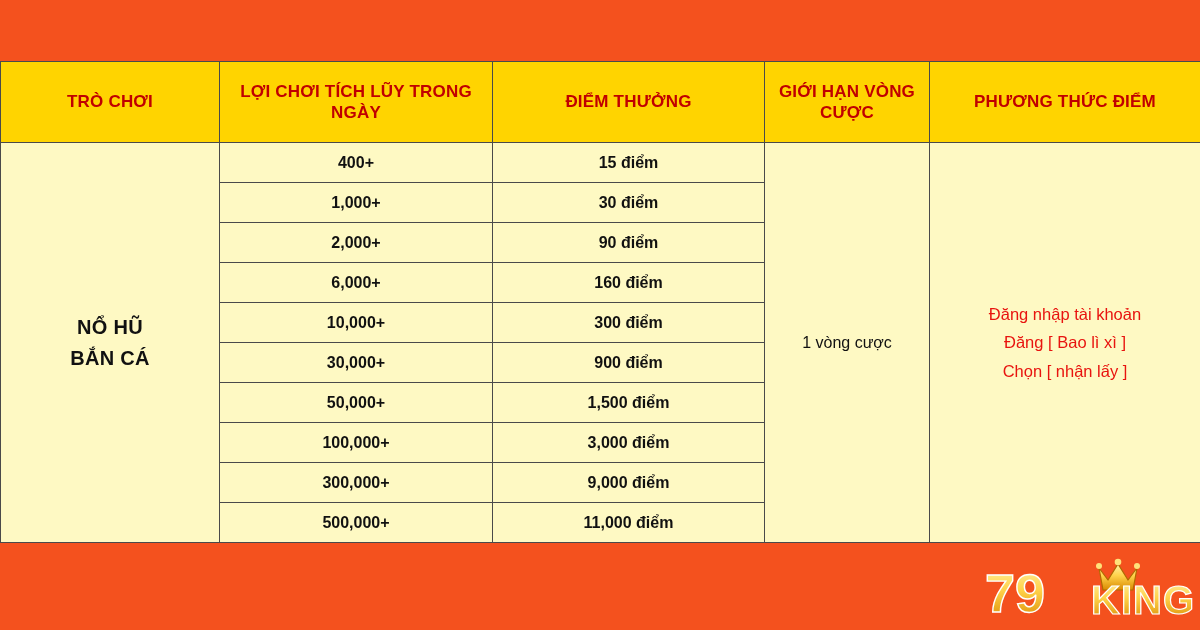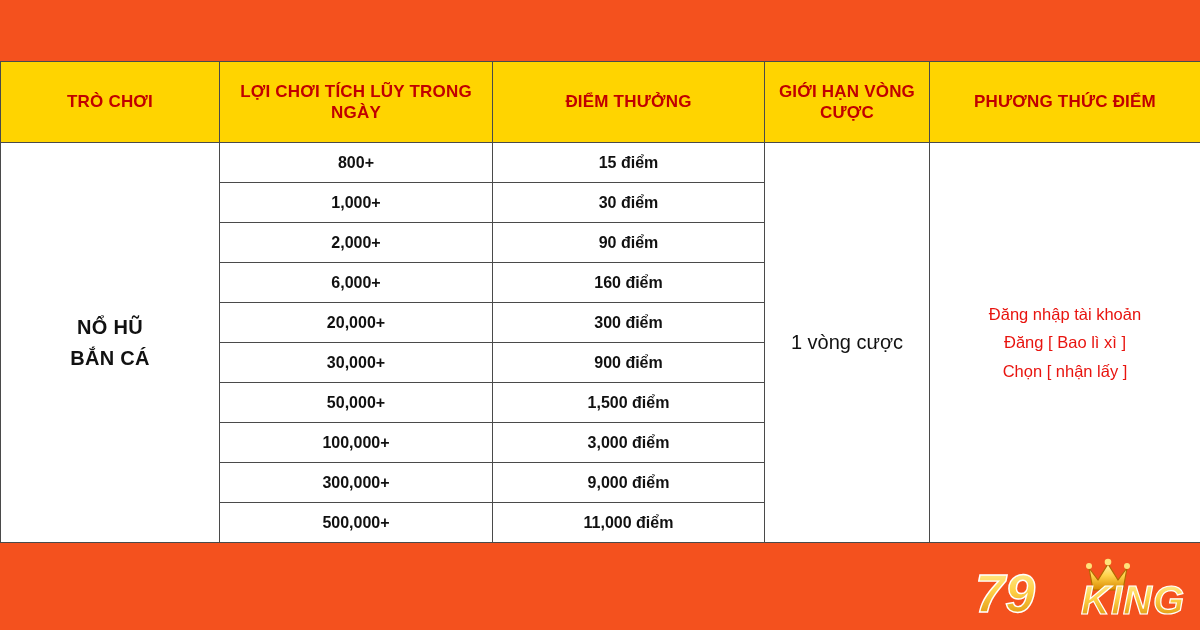--- a/index.html
+++ b/index.html
@@ -18,21 +18,21 @@
   .promo-wrap {
     position: absolute;
     left: 0;
     top: 61px;
     width: 1200px;
   }
 
   table.promo {
     border-collapse: collapse;
     width: 1200px;
-    background: #ffffff;
+    background: #fef9c3;
     table-layout: fixed;
   }
 
   table.promo td, table.promo th {
     border: 1px solid #4a4a4a;
     text-align: center;
     vertical-align: middle;
     padding: 0;
   }
 
@@ -64,44 +64,43 @@
 
   td.game-name {
     font-size: 20px;
     font-weight: bold;
     color: #111111;
     line-height: 1.55;
     letter-spacing: 0.3px;
   }
 
   td.limit {
-    font-size: 20px;
+    font-size: 16px;
     font-weight: normal;
     color: #111111;
   }
 
   td.method {
     color: #e8140f;
     font-weight: normal;
     font-size: 16.5px;
     line-height: 1.7;
   }
 
   td.profit, td.points {
     font-weight: bold;
   }
 
   
   .logo {
     position: absolute;
-    right: 16px;
+    right: 6px;
     bottom: 6px;
     width: 215px;
     height: 78px;
-    font-style: italic;
   }
   .logo svg { display: block; }
 </style>
 </head>
 <body>
 
 <div class="promo-wrap">
   <table class="promo">
     <colgroup>
       <col class="c1">
@@ -118,21 +117,21 @@
         <th>GIỚI HẠN VÒNG CƯỢC</th>
         <th>PHƯƠNG THỨC ĐIỂM</th>
       </tr>
     </thead>
     <tbody>
       <tr>
         <td class="game-name" rowspan="10">
           <div>NỔ HŨ</div>
           <div>BẮN CÁ</div>
         </td>
-        <td class="profit">800+</td>
+        <td class="profit">400+</td>
         <td class="points">15 điểm</td>
         <td class="limit" rowspan="10">1 vòng cược</td>
         <td class="method" rowspan="10">
           <div>Đăng nhập tài khoản</div>
           <div>Đăng [ Bao lì xì ]</div>
           <div>Chọn [ nhận lấy ]</div>
         </td>
       </tr>
       <tr>
         <td class="profit">1,000+</td>
@@ -140,21 +139,21 @@
       </tr>
       <tr>
         <td class="profit">2,000+</td>
         <td class="points">90 điểm</td>
       </tr>
       <tr>
         <td class="profit">6,000+</td>
         <td class="points">160 điểm</td>
       </tr>
       <tr>
-        <td class="profit">20,000+</td>
+        <td class="profit">10,000+</td>
         <td class="points">300 điểm</td>
       </tr>
       <tr>
         <td class="profit">30,000+</td>
         <td class="points">900 điểm</td>
       </tr>
       <tr>
         <td class="profit">50,000+</td>
         <td class="points">1,500 điểm</td>
       </tr>

